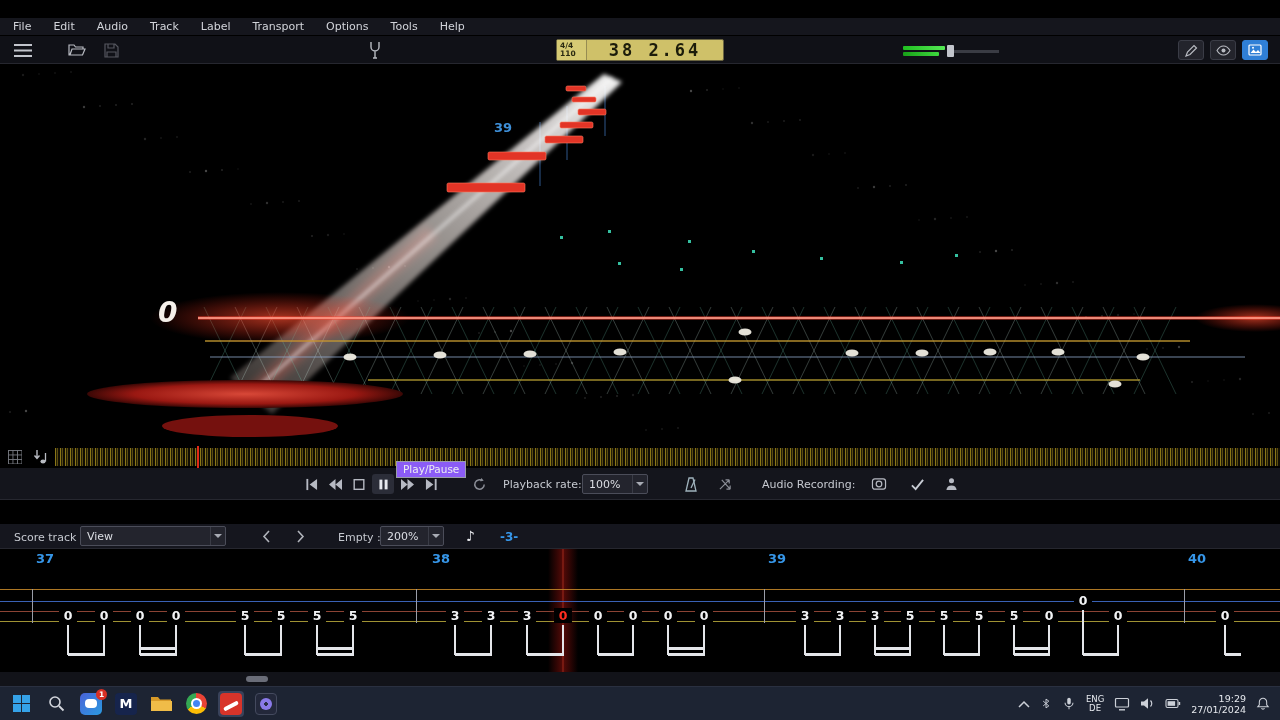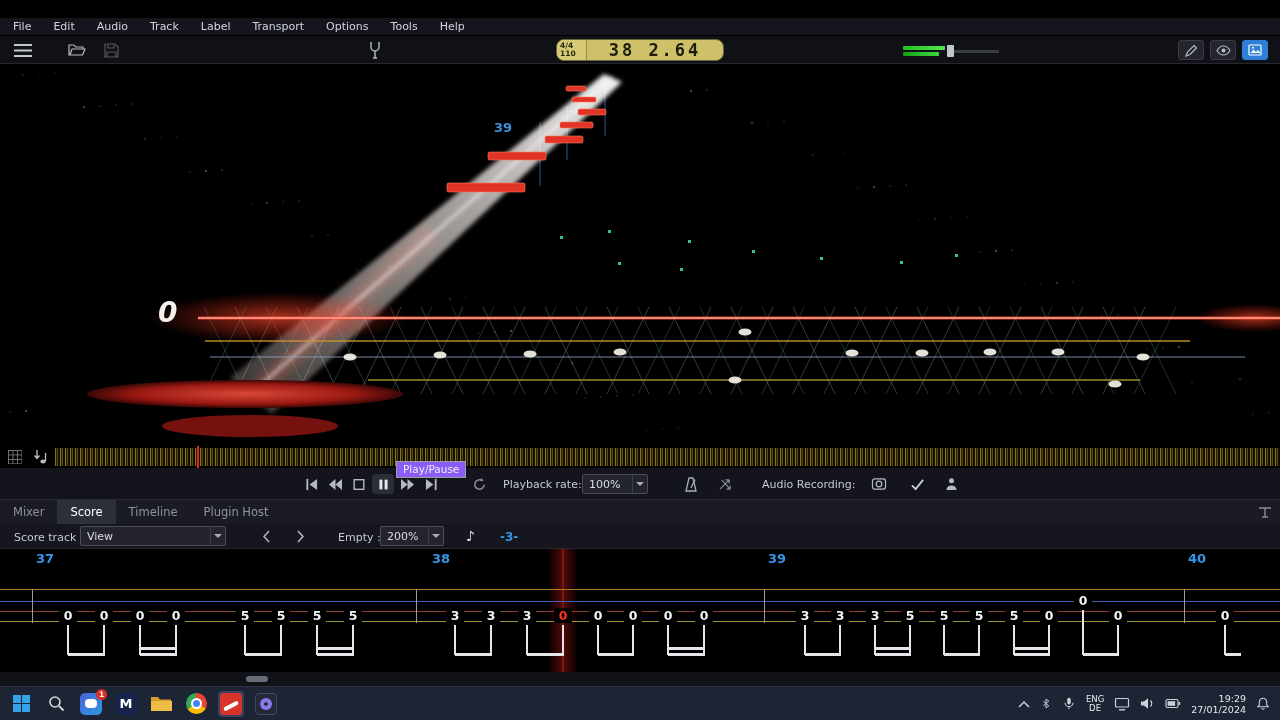--- a/index.html
+++ b/index.html
@@ -15,21 +15,21 @@
   #titlebar .wincontrols{margin-left:auto;display:flex}
   #titlebar .wincontrols span{width:29px;height:18px;display:flex;align-items:center;justify-content:center;font-size:9px;color:#c2c5cc;cursor:default}
 
   
   #menubar{position:absolute;top:18px;left:0;width:100%;height:18px;background:#15161d;display:flex;align-items:center;padding-left:2px;border-bottom:1px solid #000}
   #menubar .menu-item{padding:4px 11px;font-size:11px;color:#d2d4da;line-height:18px}
 
   
   #toolbar{position:absolute;top:36px;left:0;width:100%;height:28px;background:#101117;border-bottom:1px solid #26272f}
   .tbtn{position:absolute;top:4px;width:26px;height:20px;display:flex;align-items:center;justify-content:center;border-radius:3px}
-  #lcd{position:absolute;left:556px;top:3px;width:168px;height:22px;display:flex;background:#cfc169;border:1px solid #6a6440;border-radius:8px;overflow:hidden}
+  #lcd{position:absolute;left:556px;top:3px;width:168px;height:22px;display:flex;background:#cfc169;border:1px solid #6a6440;border-radius:2px;overflow:hidden}
   #lcd .sig{width:30px;border-right:1px solid #968c52;display:flex;flex-direction:column;justify-content:center;padding-left:3px;background:#d6ca74}
   #lcd .sig div{font-size:7.5px;line-height:8.5px;color:#2a2a12;font-weight:bold}
   #lcd .counter{flex:1;font-family:"DejaVu Sans Mono","Liberation Mono",monospace;font-weight:bold;font-size:17px;letter-spacing:3px;color:#1c1c0a;display:flex;align-items:center;justify-content:center}
   #volume{position:absolute;left:903px;top:9px;width:96px;height:12px}
   #volume .meter{position:absolute;left:0;top:1px;width:42px;height:4px;background:linear-gradient(90deg,#20c020,#55e855);border-radius:1px}
   #volume .meter2{position:absolute;left:0;top:7px;width:36px;height:4px;background:linear-gradient(90deg,#18a018,#3ed83e);border-radius:1px}
   #volume .track{position:absolute;left:44px;top:5px;width:52px;height:3px;background:#3a3c44}
   #volume .handle{position:absolute;left:44px;top:0;width:7px;height:12px;background:#c2c5cc;border-radius:1px}
   .tool-right{position:absolute;top:4px;width:26px;height:20px;border:1px solid #3a3c46;background:#23242c;border-radius:3px;display:flex;align-items:center;justify-content:center}
   .tool-right.active{background:#2f7fd6;border-color:#2f7fd6}
@@ -490,29 +490,20 @@
     <div class="trbtn" style="left:940px">
       <svg width="15" height="14" viewBox="0 0 16 15" fill="#b6b9c2">
           <circle cx="8" cy="4" r="2.7"></circle>
           <path d="M2.5 14c.5-3.6 2.4-5 5.5-5s5 1.4 5.5 5z"></path>
         </svg>
     </div>
   </div>
 
   <div id="tooltip">Play/Pause</div>
 
-  <div id="tabbar">
-    <svg style="position:absolute;right:8px;top:6px" width="14" height="12" viewBox="0 0 14 12">
-      <path d="M1 2h12M7 2v9M4 11h6" fill="none" stroke="#8a8d96" stroke-width="1.4"></path>
-    </svg>
-  <span class="tab">Mixer</span>
-      <span class="tab active">Score</span>
-      <span class="tab">Timeline</span>
-      <span class="tab">Plugin Host</span>
-    </div>
 
   <div id="scoretoolbar">
     <span class="lbl" style="left:14px">Score track :</span>
     <div class="dd" style="left:80px;top:2px;width:146px">
       <span class="val">View</span>
       <span class="arr"></span>
     </div>
     <div class="navarrow" style="left:254px">
       <svg width="9" height="13" viewBox="0 0 9 13">
           <path d="M7 1 2 6.5 7 12" fill="none" stroke="#b0b3ba" stroke-width="1.6"></path>

